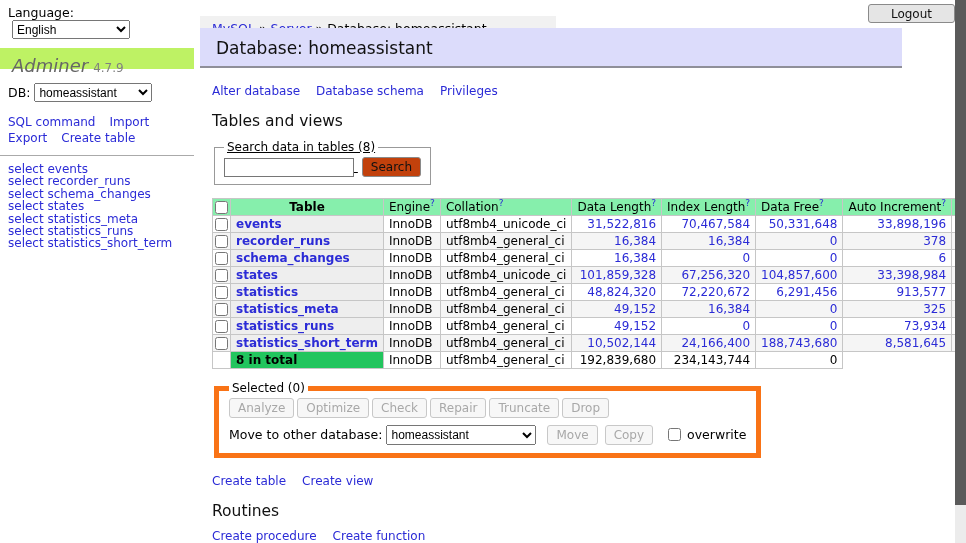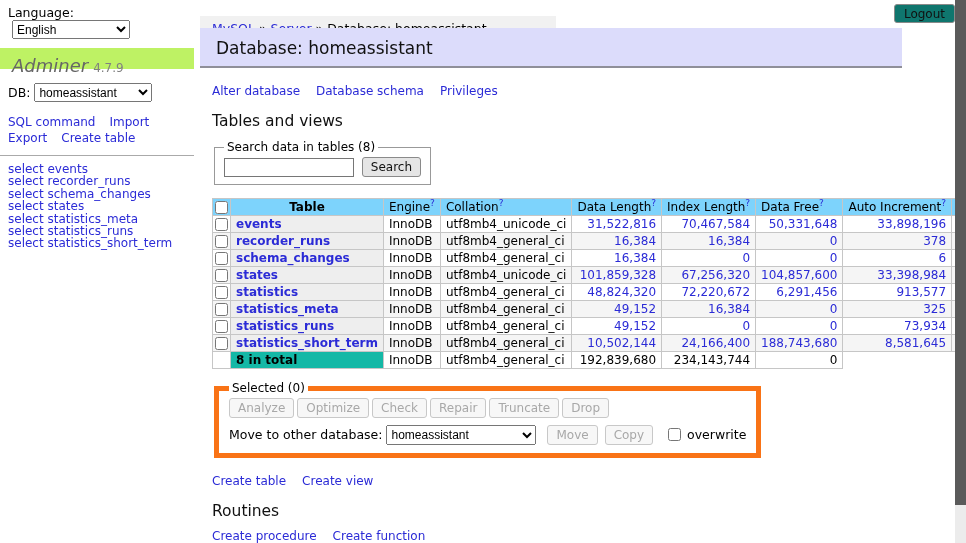--- a/index.html
+++ b/index.html
@@ -27,60 +27,60 @@
   .side-tables .tline { white-space:nowrap; }
 
   
   .breadcrumb {
     position:absolute; left:200px; top:16px; width:356px; height:24px;
     background:#f1f1f1; padding:5px 0 0 12px; font-size:12.5px; white-space:nowrap;
   }
   .breadcrumb .sep { color:#000; margin:0 4px; }
   .logout-btn {
     position:absolute; top:4px; right:11px; height:19px;
-    font-family:inherit; font-size:12px; padding:1px 9px;
-    background:#0f766e; border:1px solid #8a8a8a; border-radius:3px; color:#111; cursor:pointer;
+    font-family:inherit; font-size:12px; padding:1px 22px;
+    background:#e5e5e5; border:1px solid #8a8a8a; border-radius:3px; color:#111; cursor:pointer;
   }
 
   
   .page-h2 {
     position:absolute; left:200px; top:28px; width:702px; height:40px;
     background:#dcdcfb; border-bottom:2px solid #8f8f99;
     font-size:17px; font-weight:normal; color:#111;
     line-height:40px; padding-left:16px; margin:0;
   }
 
   
   .content { position:absolute; left:212px; top:80px; width:700px; }
   .mlinks a { margin-right:16px; }
   .mlinks { margin-top:4px; }
   h3 { font-size:15.5px; font-weight:normal; color:#111; margin:14px 0 0 0; }
   .search-fs {
     margin-top:10px; display:inline-block; border:1px solid #999;
-    padding:3px 9px 7px 9px; min-width:195px;
+    padding:3px 9px 7px 9px; min-width:195px;text-decoration:underline;
   }
   .search-fs legend { font-size:12px; padding:0 3px; }
   .search-fs input[type=text] { width:130px; height:19px; font-size:12px; border:1px solid #767676; padding:1px 3px; }
   .btn {
     font-family:inherit; font-size:12px; padding:1px 8px; height:20px;
-    background:#e5e5e5; border:1px solid #8a8a8a; border-radius:3px; color:#111; cursor:pointer; margin-left:4px;
+    background:#c2410c; border:1px solid #8a8a8a; border-radius:3px; color:#111; cursor:pointer; margin-left:4px;
   }
 
   
   table.data { border-collapse:collapse; table-layout:fixed; margin-top:13px; font-size:12px; }
   table.data td, table.data th { border:1px solid #c6c6c6; padding:1px 5px; height:17px; overflow:hidden; white-space:nowrap; }
-  table.data thead td, table.data thead th { background:#7dd3fc; }
+  table.data thead td, table.data thead th { background:#86efac; }
   table.data thead th { font-weight:bold; text-align:center; }
   table.data tbody th { background:#eeeeee; text-align:left; }
   table.data tbody tr.alt td { background:#f5f5f5; }
   table.data .num { text-align:right; }
   table.data .cb { text-align:center; padding:1px 2px; }
   table.data input[type=checkbox] { width:13px; height:13px; margin:0; vertical-align:middle; }
   table.data sup { font-size:9px; line-height:0; }
-  table.data tfoot th { background:#14b8a6; text-align:left; }
+  table.data tfoot th { background:#22c55e; text-align:left; }
   table.data tfoot td.num { color:#000; }
   table.data td.noborder { border:none; background:#fff; }
   .tname { font-weight:bold; }
 
   
   .sel-fs { margin-top:12px; display:inline-block; border:5px solid #f97316; padding:3px 10px 8px 10px; }
   .sel-fs legend { font-size:12px; padding:0 3px; }
   .btn-dis {
     font-family:inherit; font-size:12px; padding:1px 8px; height:20px;
     background:#f7f7f7; border:1px solid #c8c8c8; border-radius:3px; color:#a8a8a8; margin-right:3px;

